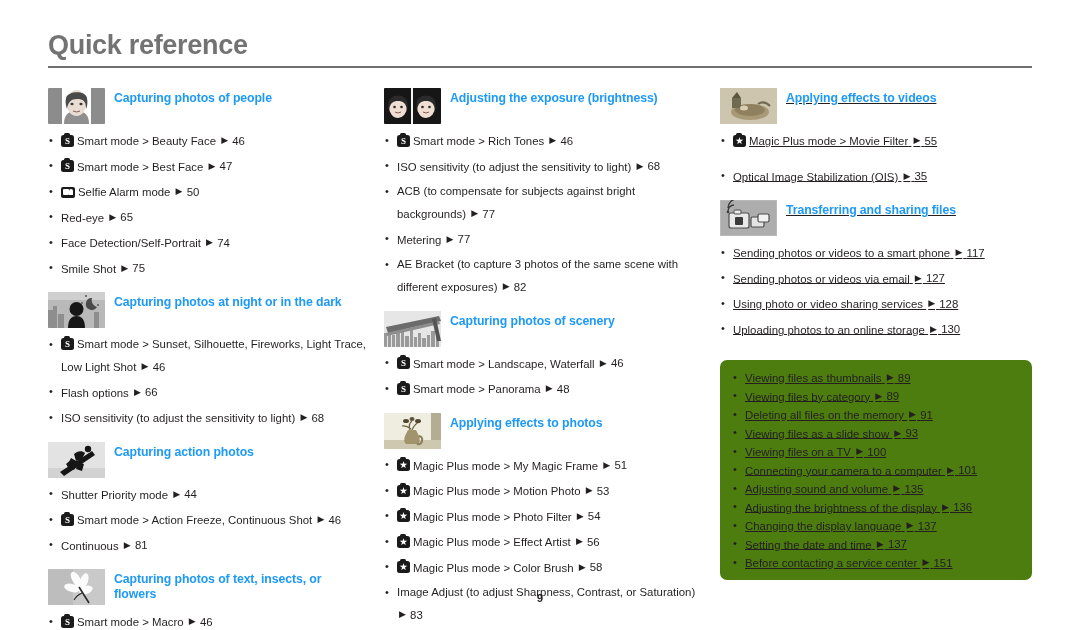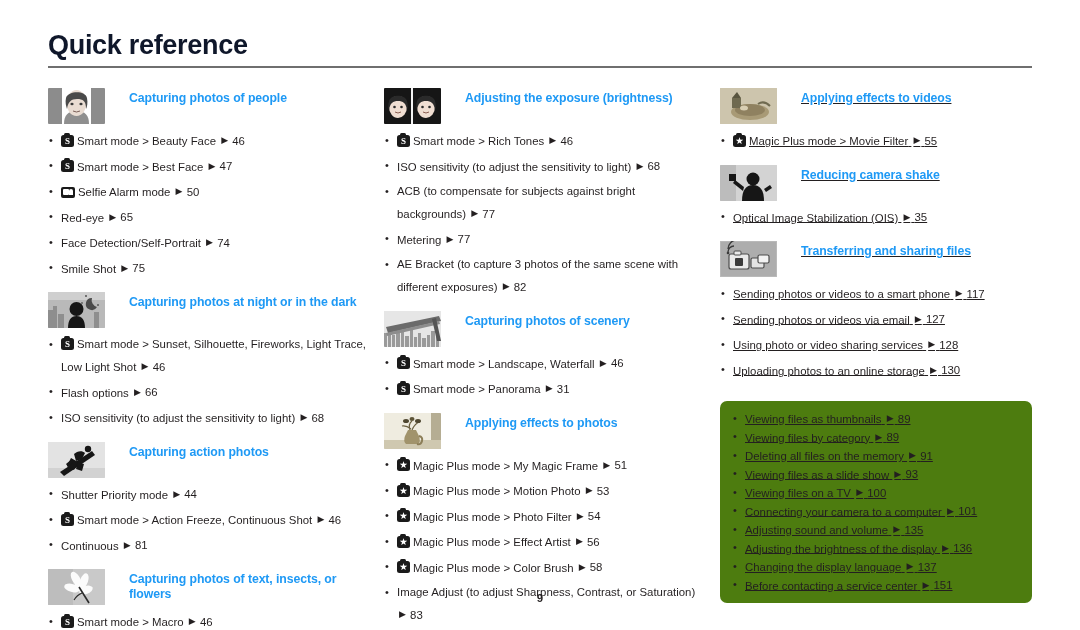--- a/index.html
+++ b/index.html
@@ -16,21 +16,21 @@
     width: 1080px; height: 630px;
     background: #ffffff;
   }
 
   
   .page-title {
     position: absolute;
     left: 48px; top: 30px;
     font-size: 27px;
     font-weight: bold;
-    color: #0f172a;
+    color: #737373;
     letter-spacing: -0.3px;
   }
   .title-rule {
     position: absolute;
     left: 48px; top: 66px;
     width: 984px; height: 2px;
     background: #6f6f6f;
   }
 
   
@@ -43,21 +43,21 @@
   }
   .col { width: 336px; padding-right: 18px; }
   .col.col2 { width: 336px; }
   .col.col3 { width: 312px; padding-right: 0; text-decoration: underline; }
 
   
   .section { margin-bottom: 13px; }
   .sec-head {
     display: flex;
     align-items: flex-start;
-    gap: 24px;
+    gap: 9px;
     margin-bottom: 5px;
   }
   .thumb {
     width: 57px; height: 36px;
     flex: 0 0 57px;
     border-radius: 1px;
     position: relative;
     overflow: hidden;
     background: #d8d8d8;
   }
@@ -356,21 +356,21 @@
                 <path d="M0 36V22h3v14zM4 36V18h3v18zM8 36V24h3v12zM12 36V16h4v20zM17 36V21h3v15zM21 36V25h4v11zM26 36V19h3v17zM30 36V26h3v10zM34 36V22h3v14zM38 36V27h4v9zM43 36V24h3v12zM47 36V20h4v16zM52 36V26h3v10z" fill="#9a9a9a"></path>
                 <path d="M2 16 L55 5 l2 5 L4 22z" fill="#6b6b6b"></path>
                 <path d="M2 22 L55 10 l1 3 L3 25z" fill="#8d8d8d"></path>
                 <path d="M48 8 l5 22 4 0 -5 -23z" fill="#555555"></path>
               </svg>
             </div>
             <div class="sec-title">Capturing photos of scenery</div>
           </div>
           <ul class="items">
             <li><span class="badge badge-smart"></span><span>Smart mode &gt; Landscape, Waterfall</span><span class="pg"> <span class="tri">▶</span> <span>46</span></span></li>
-            <li><span class="badge badge-smart"></span><span>Smart mode &gt; Panorama</span><span class="pg"> <span class="tri">▶</span> <span>31</span></span></li>
+            <li><span class="badge badge-smart"></span><span>Smart mode &gt; Panorama</span><span class="pg"> <span class="tri">▶</span> <span>48</span></span></li>
           </ul>
         </div>
         <div class="section">
           <div class="sec-head">
             <div class="thumb">
               <svg viewBox="0 0 57 36" xmlns="http://www.w3.org/2000/svg">
                 <rect width="57" height="36" fill="#efece0"></rect>
                 <rect width="57" height="36" fill="#efece0"></rect>
                 <rect x="47" width="10" height="36" fill="#b5ad93"></rect>
                 <rect y="27" width="57" height="9" fill="#cfc8b0"></rect>
@@ -409,35 +409,20 @@
                 <ellipse cx="24" cy="20" rx="4" ry="2.5" fill="#d8ceb2"></ellipse>
               </svg>
             </div>
             <div class="sec-title">Applying effects to videos</div>
           </div>
           <ul class="items">
             <li><span class="badge badge-magic"></span><span>Magic Plus mode &gt; Movie Filter</span><span class="pg"> <span class="tri">▶</span> <span>55</span></span></li>
           </ul>
         </div>
         <div class="section">
-          <div class="sec-head">
-            <div class="thumb">
-              <svg viewBox="0 0 57 36" xmlns="http://www.w3.org/2000/svg">
-                <rect width="57" height="36" fill="#d3d3d3"></rect>
-                <rect width="57" height="36" fill="#d3d3d3"></rect>
-                <rect x="0" width="16" height="36" fill="#bcbcbc"></rect>
-                <path d="M22 36c0-11 4-16 11-16s11 5 11 16z" fill="#161616"></path>
-                <circle cx="33" cy="14" r="6.5" fill="#161616"></circle>
-                <path d="M24 22 L15 15 l-2 3 10 8z" fill="#161616"></path>
-                <rect x="9" y="9" width="7" height="7" fill="#161616"></rect>
-                <path d="M44 24 l6 -4 2 3 -6 4z" fill="#161616"></path>
-              </svg>
-            </div>
-            <div class="sec-title">Reducing camera shake</div>
-          </div>
           <ul class="items">
             <li><span>Optical Image Stabilization (OIS)</span><span class="pg"> <span class="tri">▶</span> <span>35</span></span></li>
           </ul>
         </div>
         <div class="section">
           <div class="sec-head">
             <div class="thumb">
               <svg viewBox="0 0 57 36" xmlns="http://www.w3.org/2000/svg">
                 <rect width="57" height="36" fill="#b9b9b9"></rect>
                 <rect width="57" height="36" fill="#b9b9b9"></rect>
@@ -464,20 +449,21 @@
           <ul class="items">
             <li><span>Viewing files as thumbnails</span><span class="pg"> <span class="tri">▶</span> <span>89</span></span></li>
             <li><span>Viewing files by category</span><span class="pg"> <span class="tri">▶</span> <span>89</span></span></li>
             <li><span>Deleting all files on the memory</span><span class="pg"> <span class="tri">▶</span> <span>91</span></span></li>
             <li><span>Viewing files as a slide show</span><span class="pg"> <span class="tri">▶</span> <span>93</span></span></li>
             <li><span>Viewing files on a TV</span><span class="pg"> <span class="tri">▶</span> <span>100</span></span></li>
             <li><span>Connecting your camera to a computer</span><span class="pg"> <span class="tri">▶</span> <span>101</span></span></li>
             <li><span>Adjusting sound and volume</span><span class="pg"> <span class="tri">▶</span> <span>135</span></span></li>
             <li><span>Adjusting the brightness of the display</span><span class="pg"> <span class="tri">▶</span> <span>136</span></span></li>
             <li><span>Changing the display language</span><span class="pg"> <span class="tri">▶</span> <span>137</span></span></li>
+            <li><span>Setting the date and time</span><span class="pg"> <span class="tri">▶</span> <span>137</span></span></li>
             <li><span>Before contacting a service center</span><span class="pg"> <span class="tri">▶</span> <span>151</span></span></li>
           </ul>
         </div>
       </div>
   </div>
 
   <div class="folio">9</div>
 </div>
 
 </body></html>

